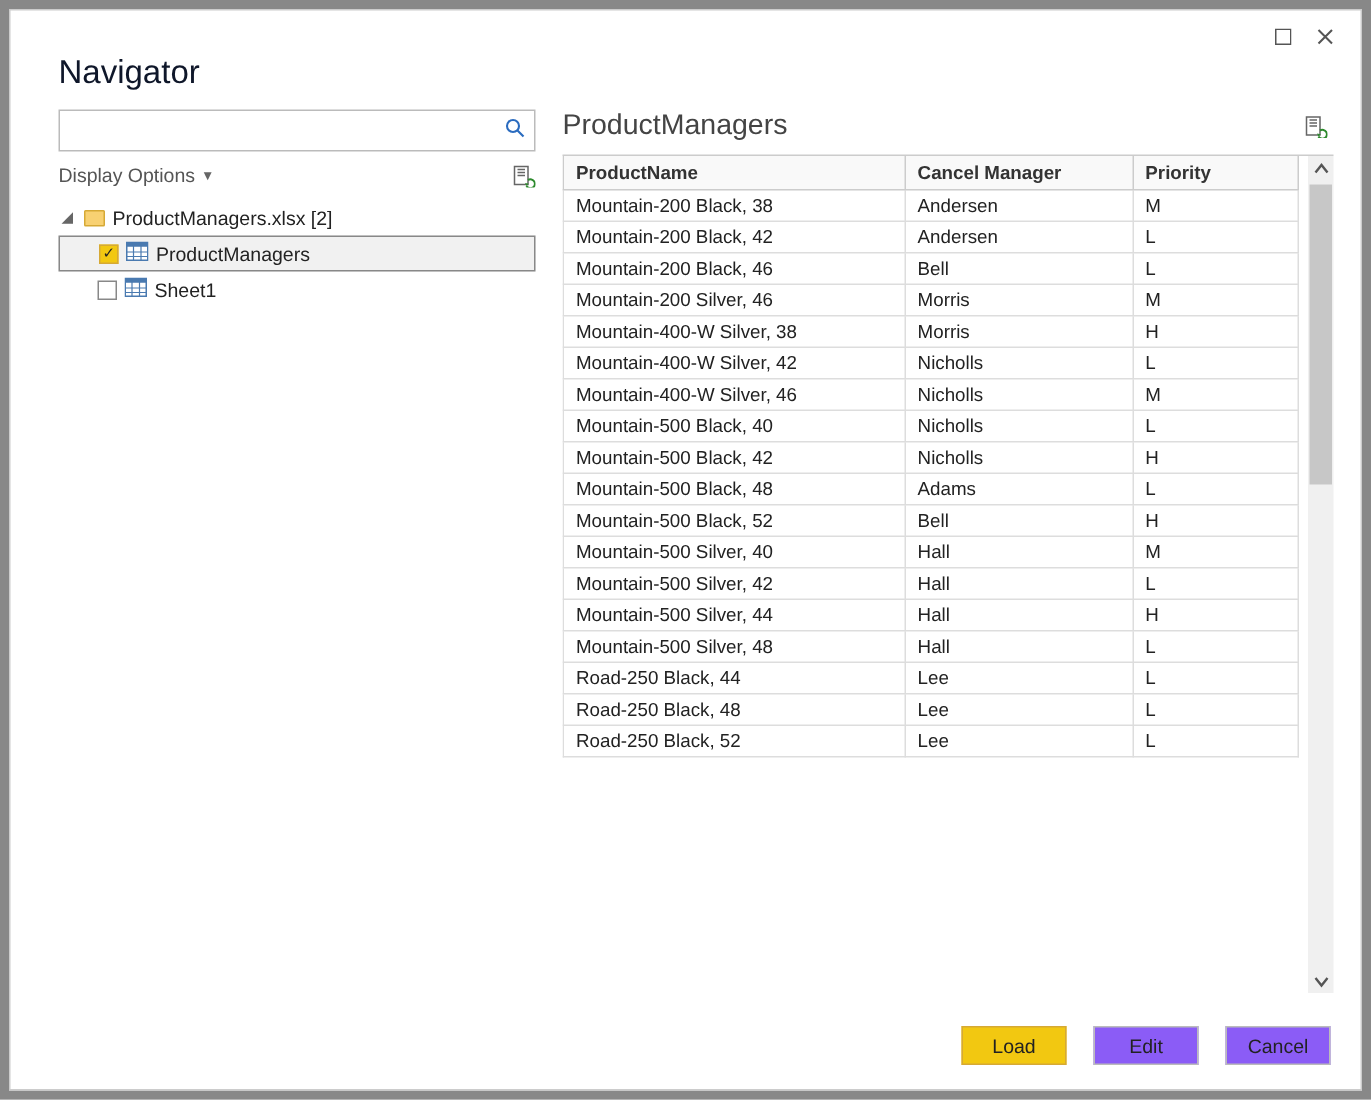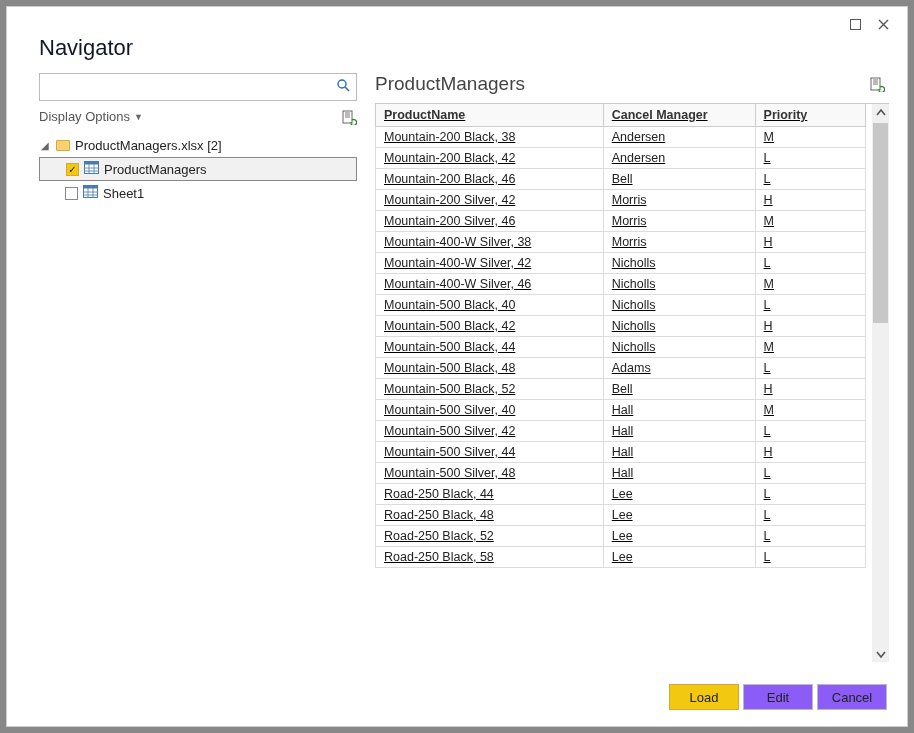--- a/index.html
+++ b/index.html
@@ -167,21 +167,20 @@
   }
   .table-area {
     flex: 1;
     display: flex;
     min-height: 0;
     border-top: 1px solid #ccc;
   }
   .table-scroll {
     flex: 1;
     overflow: hidden;
-    text-decoration: underline;
   }
   table.preview {
     border-collapse: collapse;
     width: 100%;
     font-size: 12.5px;
     color: #222;
   }
   table.preview th {
     text-align: left;
     font-weight: 600;
@@ -221,21 +220,21 @@
     width: 15px;
     flex: 0 0 200px;
     background: #c7c7c7;
     margin-top: 2px;
     align-self: center;
   }
   .scroll-track { flex: 1; }
   .footer {
     display: flex;
     justify-content: flex-end;
-    gap: 4px;
+    gap: 18px;
     padding: 12px 20px 16px 0;
   }
   .btn {
     min-width: 70px;
     height: 26px;
     border: 1px solid #bbb;
     background: #8b5cf6;
     font-size: 13px;
     color: #222;
     display: flex;
@@ -359,25 +358,20 @@
                     <td>Mountain-200 Black, 42</td>
                     <td>Andersen</td>
                     <td>L</td>
                   </tr>
                   <tr>
                     <td>Mountain-200 Black, 46</td>
                     <td>Bell</td>
                     <td>L</td>
                   </tr>
                   <tr>
-                    <td>Mountain-200 Silver, 42</td>
-                    <td>Morris</td>
-                    <td>H</td>
-                  </tr>
-                  <tr>
                     <td>Mountain-200 Silver, 46</td>
                     <td>Morris</td>
                     <td>M</td>
                   </tr>
                   <tr>
                     <td>Mountain-400-W Silver, 38</td>
                     <td>Morris</td>
                     <td>H</td>
                   </tr>
                   <tr>
@@ -394,25 +388,20 @@
                     <td>Mountain-500 Black, 40</td>
                     <td>Nicholls</td>
                     <td>L</td>
                   </tr>
                   <tr>
                     <td>Mountain-500 Black, 42</td>
                     <td>Nicholls</td>
                     <td>H</td>
                   </tr>
                   <tr>
-                    <td>Mountain-500 Black, 44</td>
-                    <td>Nicholls</td>
-                    <td>M</td>
-                  </tr>
-                  <tr>
                     <td>Mountain-500 Black, 48</td>
                     <td>Adams</td>
                     <td>L</td>
                   </tr>
                   <tr>
                     <td>Mountain-500 Black, 52</td>
                     <td>Bell</td>
                     <td>H</td>
                   </tr>
                   <tr>
@@ -440,25 +429,20 @@
                     <td>Lee</td>
                     <td>L</td>
                   </tr>
                   <tr>
                     <td>Road-250 Black, 48</td>
                     <td>Lee</td>
                     <td>L</td>
                   </tr>
                   <tr>
                     <td>Road-250 Black, 52</td>
-                    <td>Lee</td>
-                    <td>L</td>
-                  </tr>
-                  <tr>
-                    <td>Road-250 Black, 58</td>
                     <td>Lee</td>
                     <td>L</td>
                   </tr>
                 </tbody>
             </table>
           </div>
           <div class="scrollbar">
             <div class="scroll-arrow">
               <svg width="10" height="10">
                   <path d="M1 7 L5 2 L9 7" fill="none" stroke="#555" stroke-width="1.6"></path>

